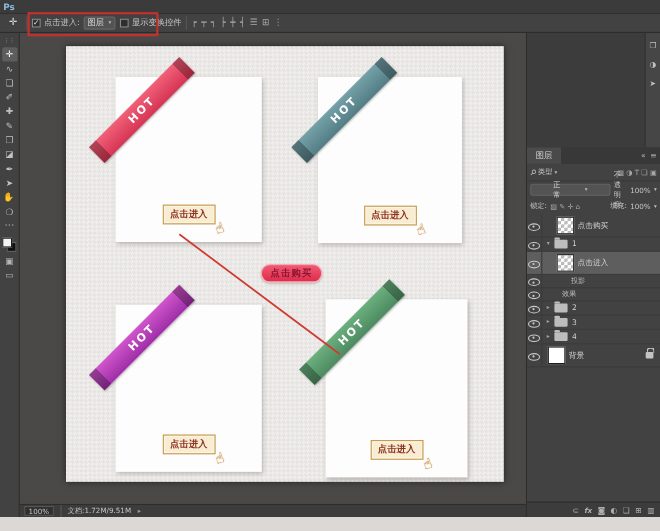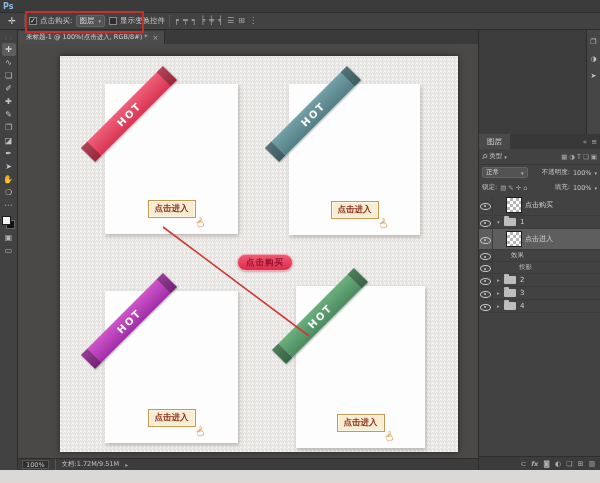--- a/index.html
+++ b/index.html
@@ -98,21 +98,21 @@
   .panel-header{height:15px;background:#383838;display:flex;align-items:center;flex:0 0 auto;}
   .panel-tab{background:#4a4a4a;height:15px;display:flex;align-items:center;padding:0 8px;
     font-size:7.5px;color:#d8d8d8;}
   .panel-header-icons{margin-left:auto;display:flex;gap:4px;padding-right:3px;font-size:7px;color:#b0b0b0;}
   .filter-row{height:16px;display:flex;align-items:center;gap:2px;padding:0 3px;font-size:6.5px;
     color:#c4c4c4;border-bottom:1px solid #383838;flex:0 0 auto;}
   .search-glyph{display:inline-block;transform:rotate(45deg);font-size:7px;}
   .filter-icons{margin-left:auto;display:flex;gap:2px;font-size:6.5px;color:#a8a8a8;}
   .blend-row,.lock-row{height:15px;display:flex;align-items:center;gap:3px;padding:0 3px;
     font-size:6.5px;color:#c4c4c4;flex:0 0 auto;}
-  .mini-dd{background:#535353;border:1px solid #636363;border-radius:2px;height:11px;padding:0 3px;
+  .mini-dd{background:#535353;border:1px solid #636363;border-radius:2px;height:11px;padding:0 20px;
     display:inline-flex;align-items:center;gap:22px;color:#dcdcdc;}
   .lock-icons{display:flex;gap:2px;font-size:6.5px;color:#a8a8a8;}
   .layer-list{flex:1 1 auto;overflow:hidden;}
   .layer-row{display:flex;align-items:center;height:21px;border-bottom:1px solid #3b3b3b;font-size:7px;color:#d0d0d0;}
   .layer-row.small{height:13px;}
   .layer-row.tiny{height:12px;font-size:6.5px;color:#bcbcbc;}
   .layer-row.selected{background:#5e5e5e;}
   .eye-cell{width:14px;display:flex;align-items:center;justify-content:center;align-self:stretch;
     border-right:1px solid #3b3b3b;flex:0 0 auto;}
   .eye{width:11px;height:9px;position:relative;}
@@ -144,21 +144,21 @@
 
   <div class="menubar">
     <span class="ps-logo">Ps</span>
   </div>
 
   <div class="optionsbar">
     <span class="tool-current">✛</span>
     <span class="vdiv"></span>
     <span class="opt-group">
       <span class="checkbox">✓</span>
-      <span>点击购买:</span>
+      <span>点击进入:</span>
       <span class="dropdown">
         <span>图层</span>
         <span class="dd-arrow">▾</span>
       </span>
     </span>
     <span class="opt-group">
       <span class="checkbox"></span>
       <span>显示变换控件</span>
     </span>
     <span class="vdiv"></span>
@@ -200,26 +200,20 @@
         <span class="swatch-bg"></span>
         <span class="swatch-fg"></span>
       </span>
       <span class="tb-bottom">
           <span>▣</span>
           <span>▭</span>
         </span>
     </div>
 
     <div class="doc-col">
-      <div class="tabbar">
-        <div class="doc-tab">
-          <span>未标题-1 @ 100%(点击进入, RGB/8#) *</span>
-          <span class="tab-close">×</span>
-        </div>
-      </div>
 
       <div class="canvas-area">
         <div class="artboard">
           <div id="cards-host">
               <div class="card card--tl">
                 <span class="ribbon" style="background: linear-gradient(90deg, rgba(0, 0, 0, 0.28) 0px, rgba(0, 0, 0, 0.28) 9px, rgba(0, 0, 0, 0) 9px, rgba(0, 0, 0, 0) calc(100% - 9px), rgba(0, 0, 0, 0.28) calc(100% - 9px)), linear-gradient(rgb(240, 96, 120), rgb(214, 52, 83));">HOT</span>
                 <span class="enter-btn">点击进入<span class="hand-cursor">☝</span></span>
               </div>
               <div class="card card--tr">
                 <span class="ribbon" style="background: linear-gradient(90deg, rgba(0, 0, 0, 0.28) 0px, rgba(0, 0, 0, 0.28) 9px, rgba(0, 0, 0, 0) 9px, rgba(0, 0, 0, 0) calc(100% - 9px), rgba(0, 0, 0, 0.28) calc(100% - 9px)), linear-gradient(rgb(116, 160, 168), rgb(84, 126, 134));">HOT</span>
@@ -326,30 +320,30 @@
               </span>
               <span style="width: 10px; flex: 0 0 auto;"></span>
               <span class="thumb checker"></span>
               <span class="layer-name">点击进入</span>
               <span class="row-right"></span>
             </div>
             <div class="layer-row tiny">
               <span class="eye-cell">
                 <span class="eye"></span>
               </span>
+              <span style="width: 26px; flex: 0 0 auto;"></span>
+              <span class="layer-name">投影</span>
+              <span class="row-right"></span>
+            </div>
+            <div class="layer-row tiny">
+              <span class="eye-cell">
+                <span class="eye"></span>
+              </span>
               <span style="width: 18px; flex: 0 0 auto;"></span>
               <span class="layer-name">效果</span>
-              <span class="row-right"></span>
-            </div>
-            <div class="layer-row tiny">
-              <span class="eye-cell">
-                <span class="eye"></span>
-              </span>
-              <span style="width: 26px; flex: 0 0 auto;"></span>
-              <span class="layer-name">投影</span>
               <span class="row-right"></span>
             </div>
             <div class="layer-row small">
               <span class="eye-cell">
                 <span class="eye"></span>
               </span>
               <span style="width: 2px; flex: 0 0 auto;"></span>
               <span class="disclosure">▸</span>
               <span class="folder"></span>
               <span class="layer-name">2</span>
@@ -367,20 +361,31 @@
             </div>
             <div class="layer-row small">
               <span class="eye-cell">
                 <span class="eye"></span>
               </span>
               <span style="width: 2px; flex: 0 0 auto;"></span>
               <span class="disclosure">▸</span>
               <span class="folder"></span>
               <span class="layer-name">4</span>
               <span class="row-right"></span>
+            </div>
+            <div class="layer-row">
+              <span class="eye-cell">
+                <span class="eye"></span>
+              </span>
+              <span style="width: 2px; flex: 0 0 auto;"></span>
+              <span class="thumb"></span>
+              <span class="layer-name">背景</span>
+              <span class="row-right">
+                <span class="padlock"></span>
+              </span>
             </div>
           </div>
         <div class="panel-bottombar" id="layers-bottom">
             <span>⊂</span>
             <span class="fx-badge">fx</span>
             <span>◙</span>
             <span>◐</span>
             <span>❏</span>
             <span>⊞</span>
             <span>▥</span>

